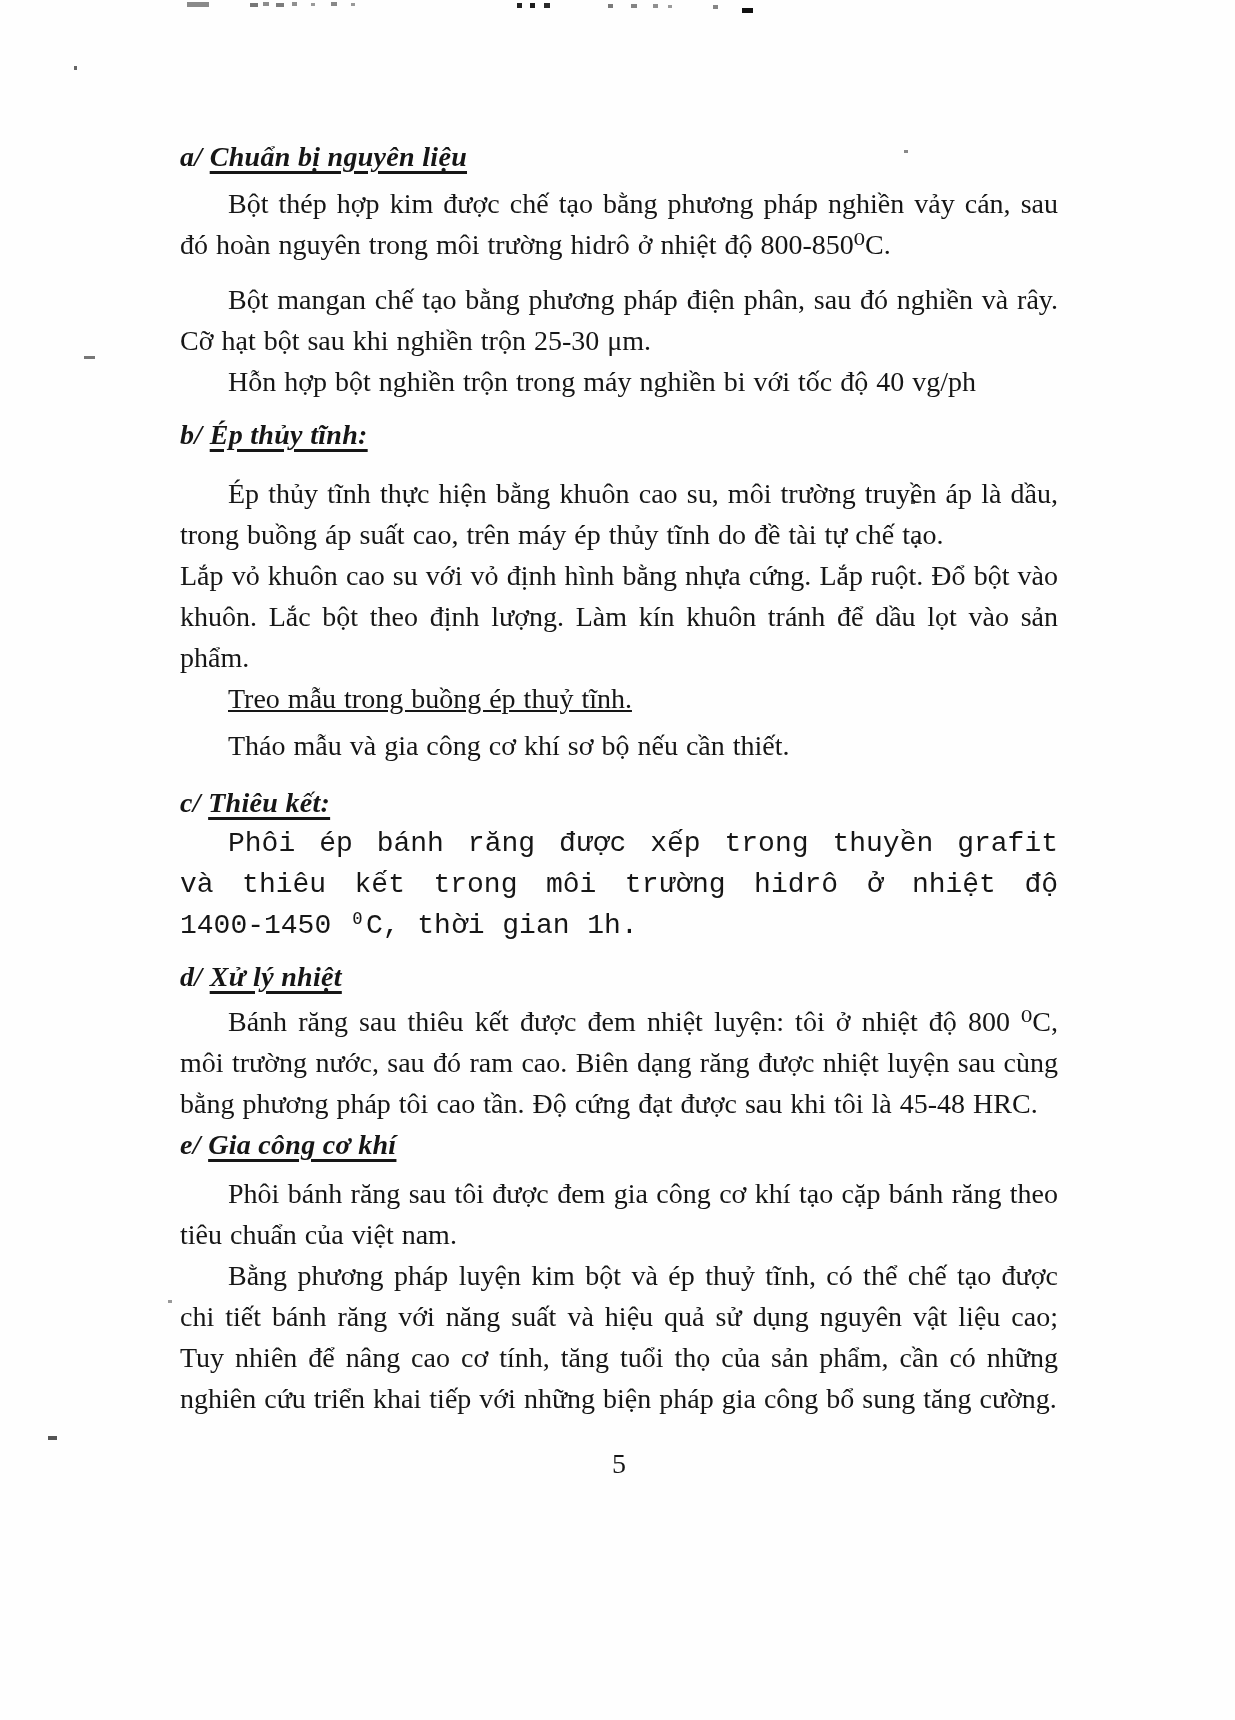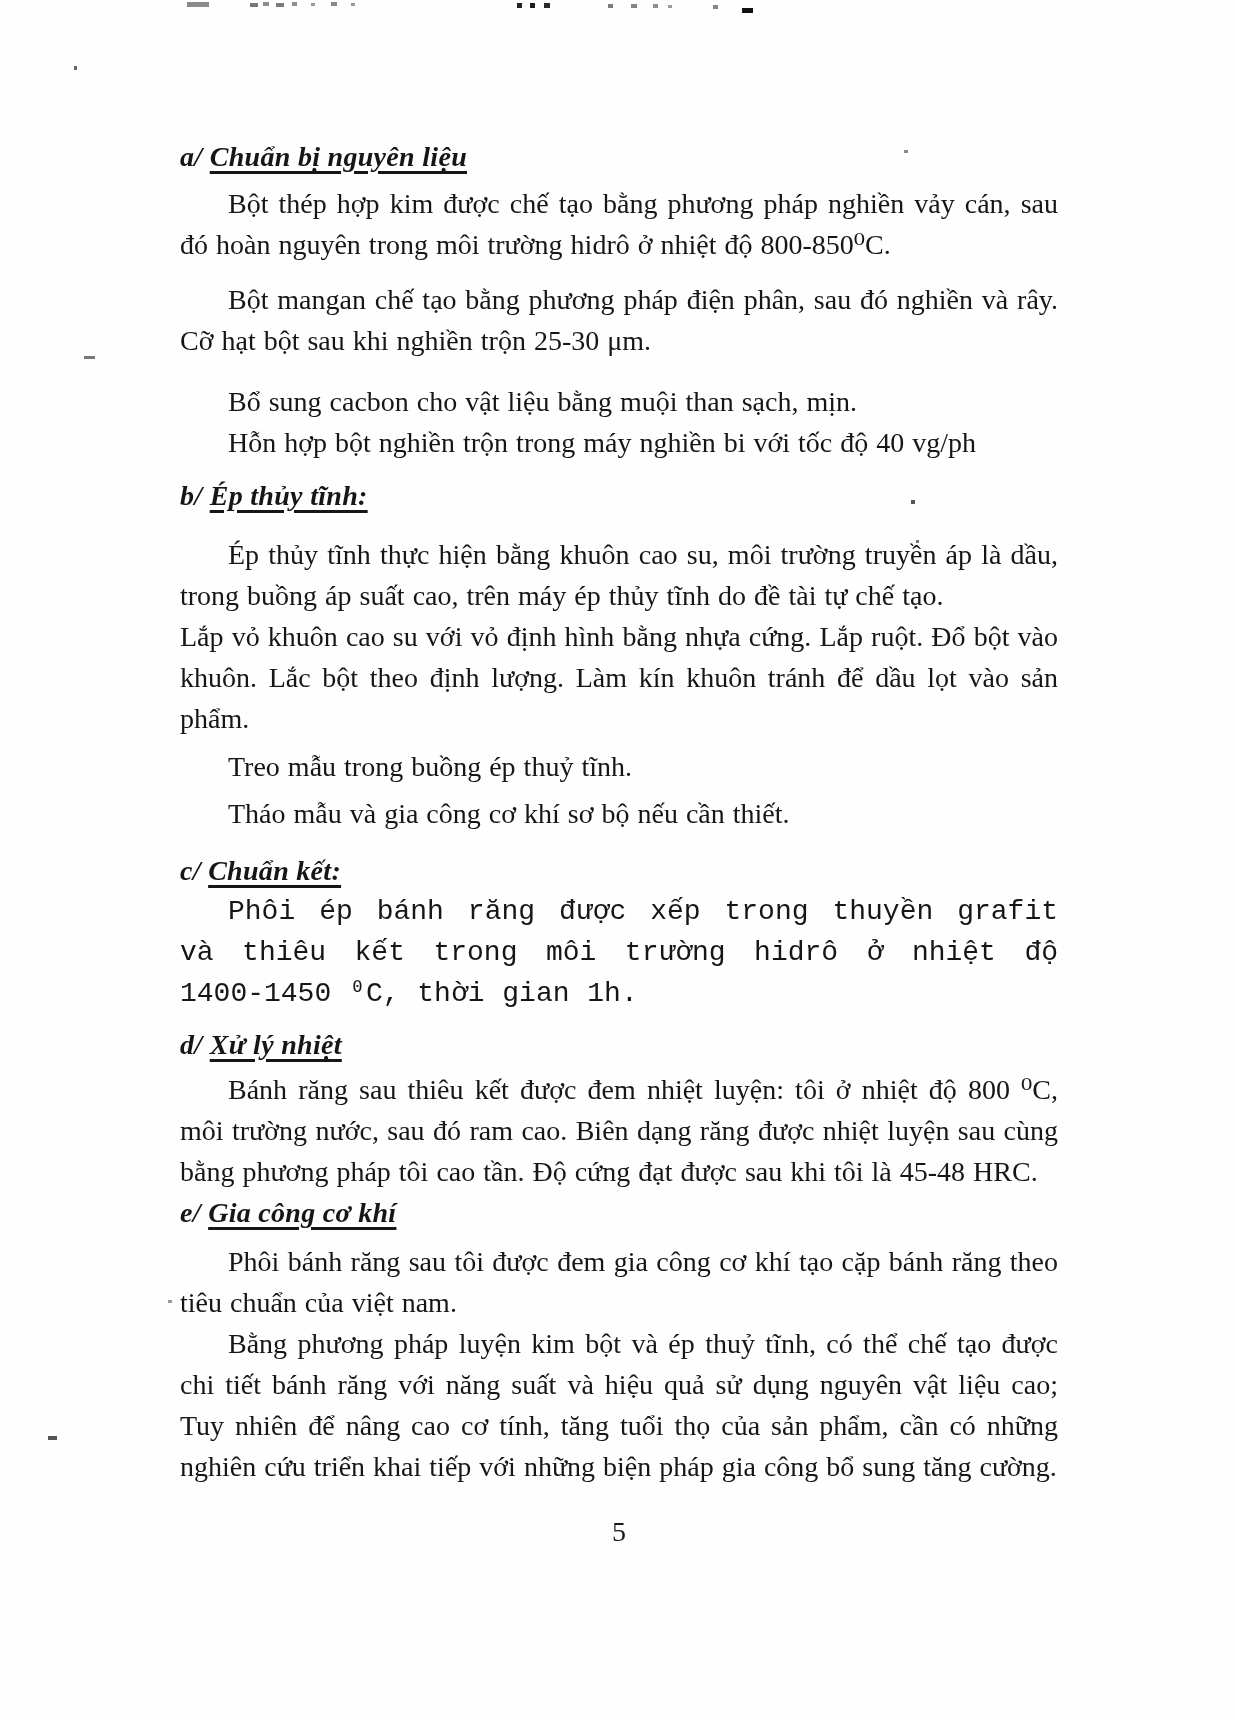--- a/index.html
+++ b/index.html
@@ -48,21 +48,21 @@
 
   
   #hd-a   { margin-top: 0; }
   #p-a1   { margin-top: 6px; }
   #p-a2   { margin-top: 14px; }
   #p-a3   { margin-top: 20px; }
   #p-a4   { margin-top: 0; }
   #hd-b   { margin-top: 12px; }
   #p-b1   { margin-top: 18px; }
   #p-b2   { margin-top: 0; }
-  #p-b3   { margin-top: 7px; }
+  #p-b3   { margin-top: 0; text-decoration: underline; }
   #p-b4   { margin-top: 0; }
   #p-b5   { margin-top: 6px; }
   #hd-c   { margin-top: 16px; }
   #p-c1   { margin-top: 0; font-family: Liberation Mono, monospace; }
   #hd-d   { margin-top: 10px; }
   #p-d1   { margin-top: 4px; }
   #hd-e   { margin-top: 0; }
   #p-e1   { margin-top: 8px; }
   .concl-hd {
     margin: 24px 0 0 0;
@@ -114,30 +114,29 @@
   <div class="speck" style="left:911px;top:500px;width:4px;height:4px;background:#555"></div>
   <div class="speck" style="left:916px;top:540px;width:3px;height:3px;background:#777"></div>
   <div class="speck" style="left:168px;top:1300px;width:4px;height:3px;background:#999"></div>
   <div class="speck" style="left:48px;top:1436px;width:9px;height:4px;background:#555"></div>
 
   <div class="content">
 
     <h3 class="sec-hd" id="hd-a"><span class="hd-prefix">a/</span> <span class="hd-title">Chuẩn bị nguyên liệu</span></h3>
     <p class="para" id="p-a1">Bột thép hợp kim được chế tạo bằng phương pháp nghiền vảy cán, sau đó hoàn nguyên trong môi trường hidrô ở nhiệt độ 800-850⁰C.</p>
     <p class="para" id="p-a2">Bột mangan chế tạo bằng phương pháp điện phân, sau đó nghiền và rây. Cỡ hạt bột sau khi nghiền trộn 25-30 μm.</p>
-    <p class="para single" id="p-a3">Bổ sung cacbon cho vật liệu bằng muội than sạch, mịn.</p>
     <p class="para single" id="p-a4">Hỗn hợp bột nghiền trộn trong máy nghiền bi với tốc độ 40 vg/ph</p>
 
     <h3 class="sec-hd" id="hd-b"><span class="hd-prefix">b/</span> <span class="hd-title">Ép thủy tĩnh:</span></h3>
     <p class="para" id="p-b1">Ép thủy tĩnh thực hiện bằng khuôn cao su, môi trường truyền áp là dầu, trong buồng áp suất cao, trên máy ép thủy tĩnh do đề tài tự chế tạo.</p>
     <p class="para noindent" id="p-b2">Lắp vỏ khuôn cao su với vỏ định hình bằng nhựa cứng. Lắp ruột. Đổ bột vào khuôn. Lắc bột theo định lượng. Làm kín khuôn tránh để dầu lọt vào sản phẩm.</p>
     <p class="para single" id="p-b3">Treo mẫu trong buồng ép thuỷ tĩnh.</p>
     <p class="para single" id="p-b5">Tháo mẫu và gia công cơ khí sơ bộ nếu cần thiết.</p>
 
-    <h3 class="sec-hd" id="hd-c"><span class="hd-prefix">c/</span> <span class="hd-title">Chuẩn kết:</span></h3>
+    <h3 class="sec-hd" id="hd-c"><span class="hd-prefix">c/</span> <span class="hd-title">Thiêu kết:</span></h3>
     <p class="para" id="p-c1">Phôi ép bánh răng được xếp trong thuyền grafit và thiêu kết trong môi trường hidrô ở nhiệt độ 1400-1450 ⁰C, thời gian 1h.</p>
 
     <h3 class="sec-hd" id="hd-d"><span class="hd-prefix">d/</span> <span class="hd-title">Xử lý nhiệt</span></h3>
     <p class="para" id="p-d1">Bánh răng sau thiêu kết được đem nhiệt luyện: tôi ở nhiệt độ 800 ⁰C, môi trường nước, sau đó ram cao. Biên dạng răng được nhiệt luyện sau cùng bằng phương pháp tôi cao tần. Độ cứng đạt được sau khi tôi là 45-48 HRC.</p>
 
     <h3 class="sec-hd" id="hd-e"><span class="hd-prefix">e/</span> <span class="hd-title">Gia công cơ khí</span></h3>
     <p class="para" id="p-e1">Phôi bánh răng sau tôi được đem gia công cơ khí tạo cặp bánh răng theo tiêu chuẩn của việt nam.</p>
 
     <p class="para" id="p-k1">Bằng phương pháp  luyện kim bột và ép thuỷ tĩnh, có thể chế tạo được chi tiết bánh răng với năng suất và hiệu quả sử dụng nguyên vật liệu cao; Tuy nhiên để nâng cao cơ tính, tăng tuổi thọ của sản phẩm, cần có những nghiên cứu triển khai tiếp với những biện pháp gia công bổ sung tăng cường.</p>
 

